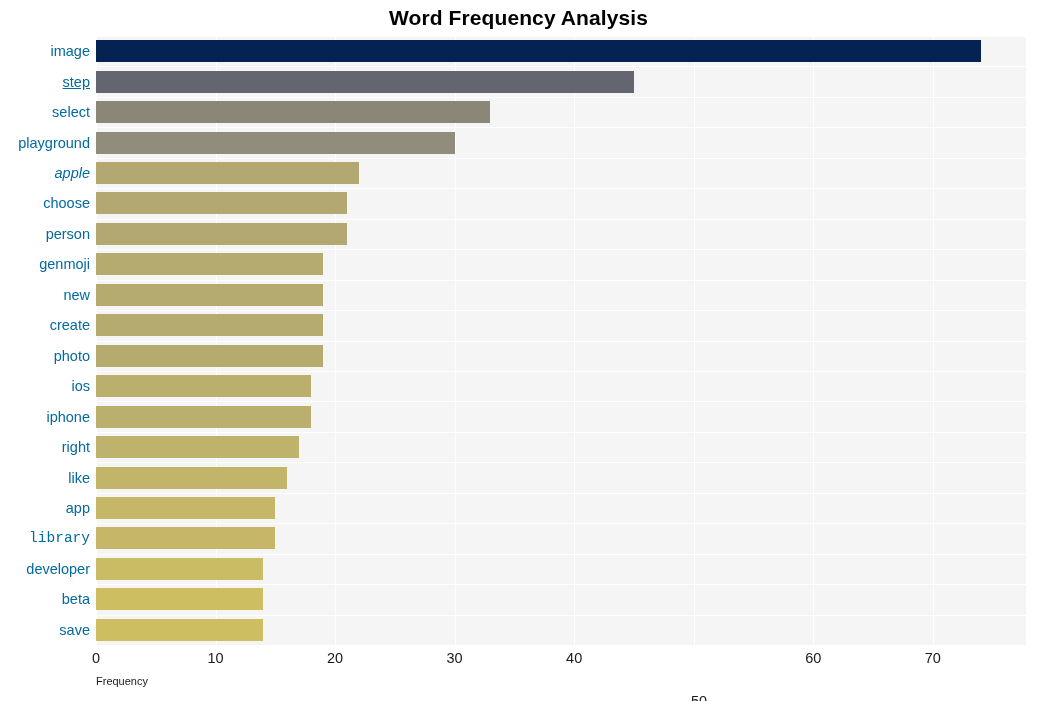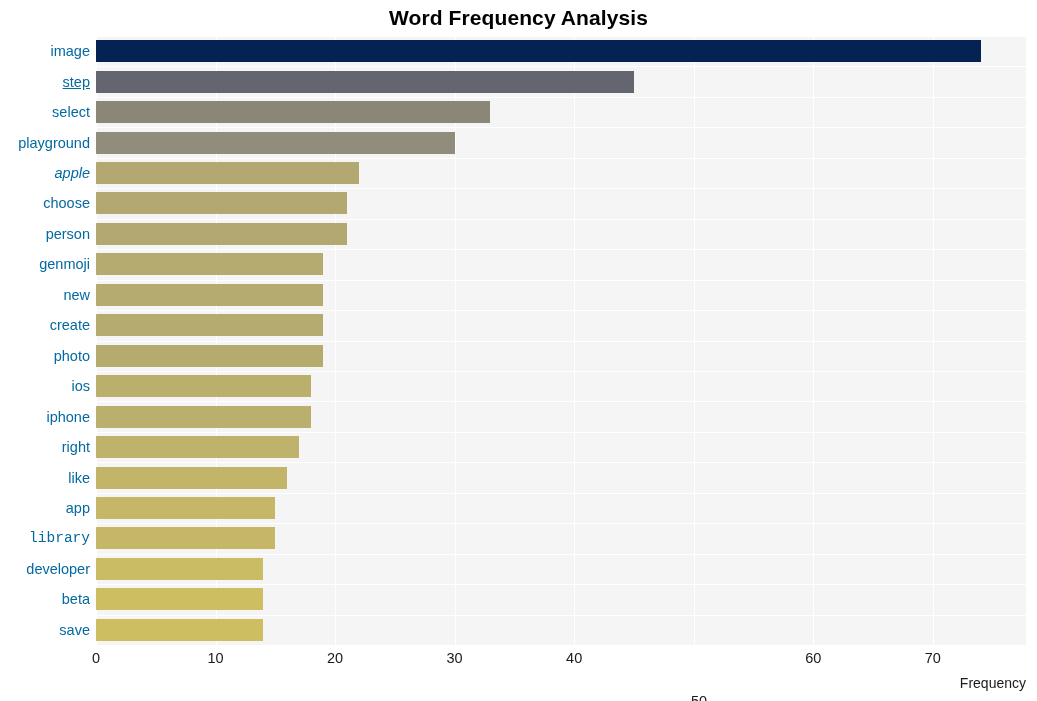--- a/index.html
+++ b/index.html
@@ -89,22 +89,22 @@
     font-size: 14.5px;
     color: #1a1a1a;
     text-align: center;
     white-space: nowrap;
   }
   .xaxis-label {
     position: absolute;
     left: 96px;
     top: 675px;
     width: 930px;
-    text-align: right;
-    font-size: 14px;
+    text-align: left;
+    font-size: 11px;
     color: #1a1a1a;
   }
 </style>
 </head>
 <body>
 
 <div id="chart-root">
 
   <div class="chart-title">Word Frequency Analysis</div>
 

